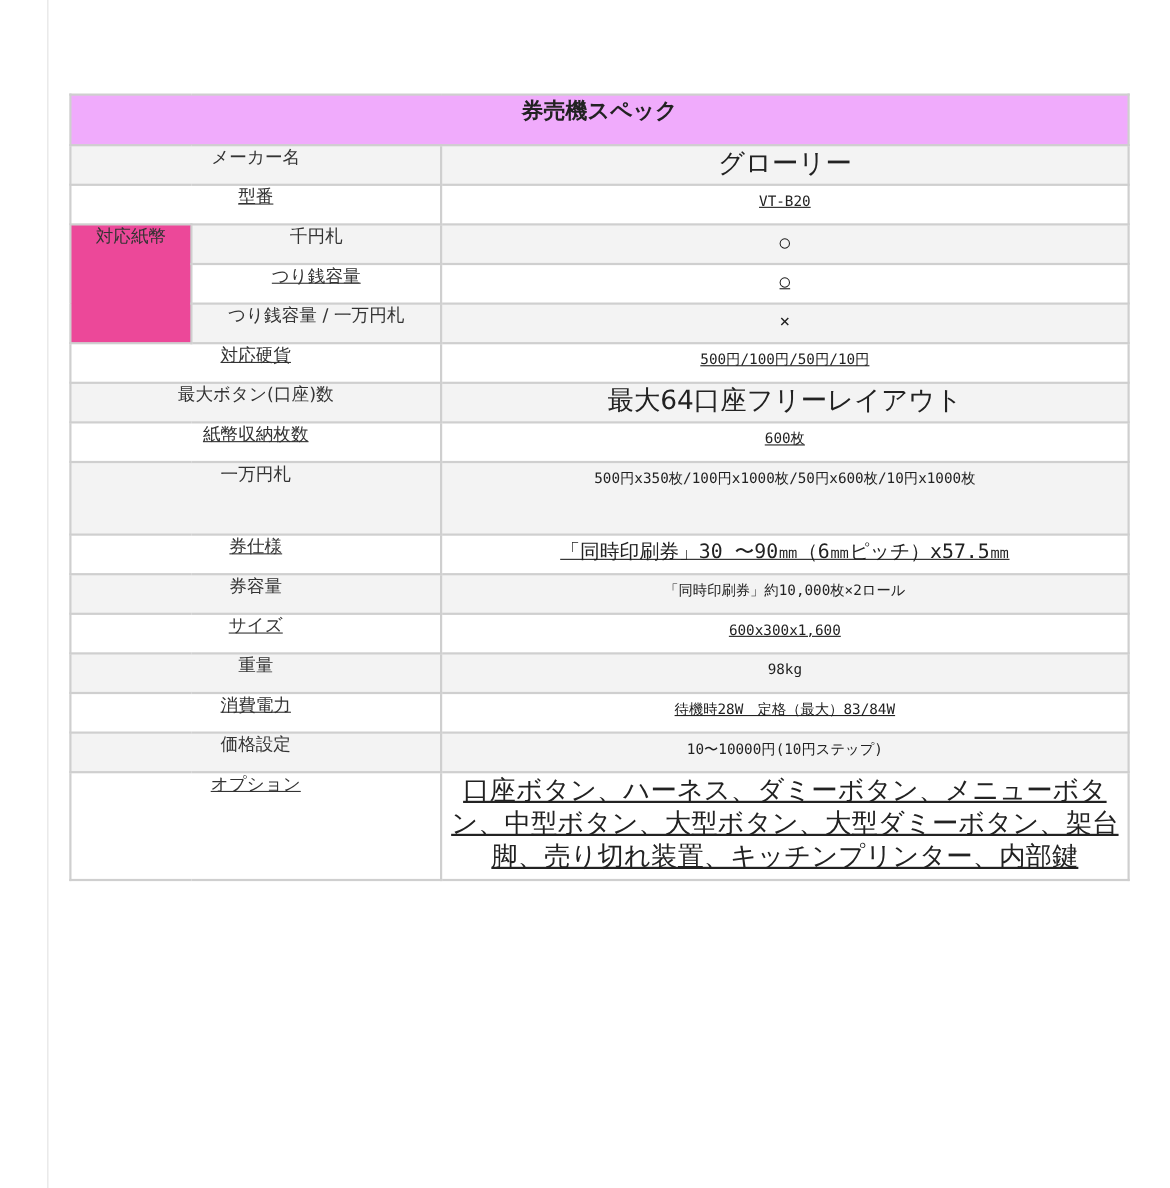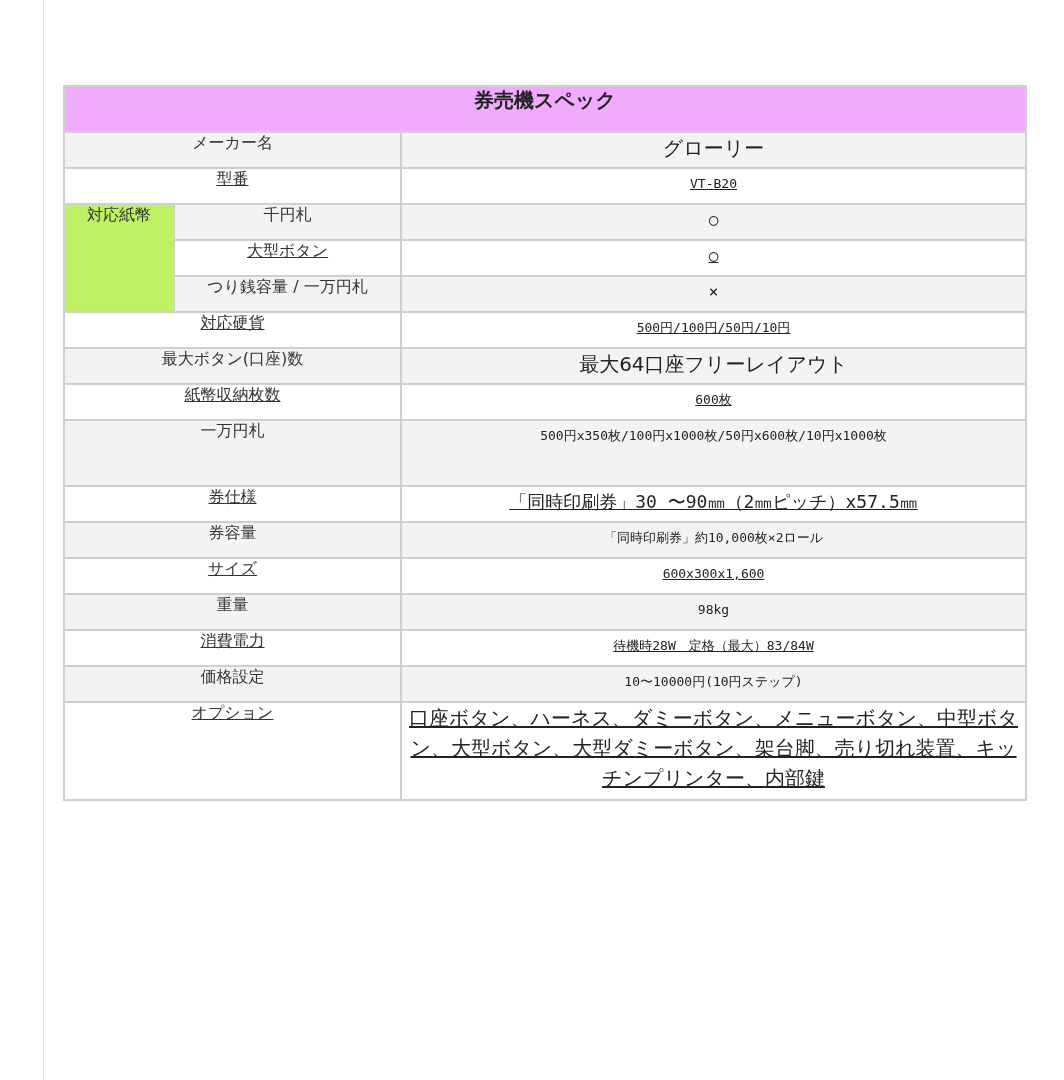--- a/index.html
+++ b/index.html
@@ -16,21 +16,21 @@
     border:2px solid #cfcfcf; padding:0; text-align:center; vertical-align:top;
   }
   th.title {
     background:#f0abfc; height:44px; font-size:20px; font-weight:bold; vertical-align:middle; color:#222;
   }
   td.label { font-size:16px; padding-top:11px; color:#333; }
   td.value {
     font-family: "DejaVu Sans Mono", "Liberation Mono", monospace;
     font-size:13px; vertical-align:middle; padding:6px 14px; line-height:30px; color:#222;
   }
-  td.value.jp { font-family:"DejaVu Sans", sans-serif; font-size:20px; }
+  td.value.jp { font-family:"DejaVu Sans", sans-serif; font-size:24px; }
   tr.g td { background:#f3f3f3; }
   tr.w td { background:#ffffff;text-decoration:underline; }
   tr.h46 td { height:34px; }
   td.sym { font-size:16px; }
 </style>
 </head>
 <body>
 
 <div class="page-border"></div>
 
@@ -46,26 +46,26 @@
   </tr>
   <tr class="g h46">
     <td class="label" colspan="2">メーカー名</td>
     <td class="value jp">グローリー</td>
   </tr>
   <tr class="w h46">
     <td class="label" colspan="2">型番</td>
     <td class="value">VT-B20</td>
   </tr>
   <tr class="g h46">
-    <td class="label" rowspan="3" style="background:#bef264">対応紙幣</td>
+    <td class="label" rowspan="3" style="background:#ec4899">対応紙幣</td>
     <td class="label">千円札</td>
     <td class="value sym">○</td>
   </tr>
   <tr class="w h46">
-    <td class="label">大型ボタン</td>
+    <td class="label">つり銭容量</td>
     <td class="value sym">○</td>
   </tr>
   <tr class="g h46">
     <td class="label">つり銭容量 / 一万円札</td>
     <td class="value sym">×</td>
   </tr>
   <tr class="w h46">
     <td class="label" colspan="2">対応硬貨</td>
     <td class="value">500円/100円/50円/10円</td>
   </tr>
@@ -76,21 +76,21 @@
   <tr class="w h46">
     <td class="label" colspan="2">紙幣収納枚数</td>
     <td class="value">600枚</td>
   </tr>
   <tr class="g">
     <td class="label" colspan="2" style="height:64px">一万円札</td>
     <td class="value">500円x350枚/100円x1000枚/50円x600枚/10円x1000枚</td>
   </tr>
   <tr class="w h46">
     <td class="label" colspan="2">券仕様</td>
-    <td class="value" style="font-size:18px">「同時印刷券」30 〜90㎜（2㎜ピッチ）x57.5㎜</td>
+    <td class="value" style="font-size:18px">「同時印刷券」30 〜90㎜（6㎜ピッチ）x57.5㎜</td>
   </tr>
   <tr class="g h46">
     <td class="label" colspan="2">券容量</td>
     <td class="value">「同時印刷券」約10,000枚×2ロール</td>
   </tr>
   <tr class="w h46">
     <td class="label" colspan="2">サイズ</td>
     <td class="value">600x300x1,600</td>
   </tr>
   <tr class="g h46">

